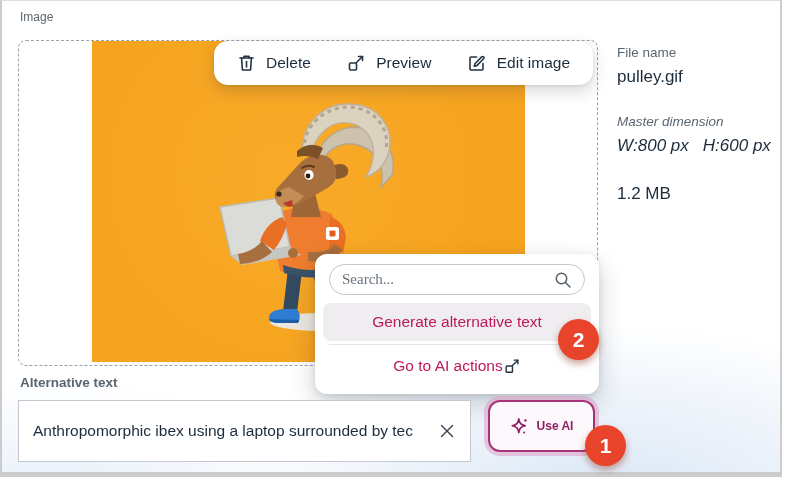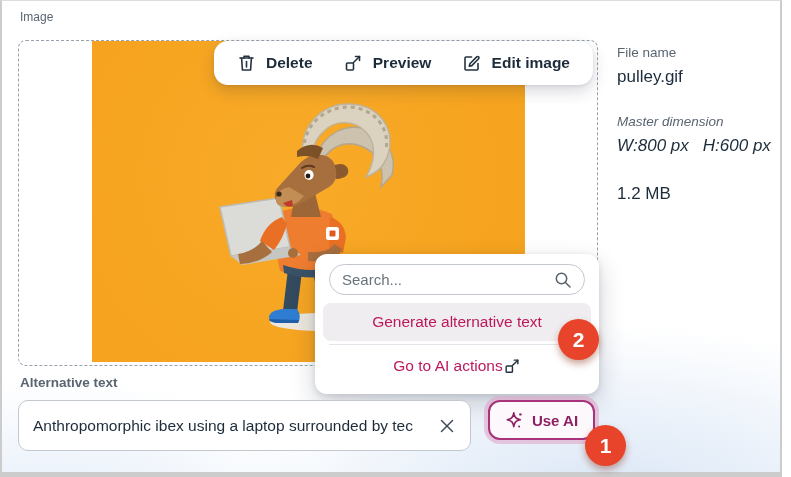--- a/index.html
+++ b/index.html
@@ -35,69 +35,69 @@
   .image-preview svg { position:absolute; left:0; top:0; }
 
   .toolbar {
     position:absolute; left:212px; top:40px; width:379px; height:44px;
     background:#ffffff; border-radius:14px;
     box-shadow:0 6px 16px rgba(25,35,55,.18), 0 1px 3px rgba(25,35,55,.10);
     display:flex; align-items:center; justify-content:space-between; padding:0 23px;
   }
   .tb-btn {
     display:flex; align-items:center; gap:10px; background:none; border:none;
-    font-family:inherit; font-size:15.5px; font-weight:700; color:#1d2c3b; cursor:pointer; padding:0;
+    font-family:inherit; font-size:15.5px; font-weight:400; color:#1d2c3b; cursor:pointer; padding:0;
   }
   .tb-btn svg { display:block; }
 
   .details { position:absolute; left:615px; width:165px; }
   .details .d-label { font-size:13.5px; color:#5a6572; margin-bottom:7px; }
   .details .d-value { font-size:17px; color:#1d2c3b; }
   #d-file   { top:44px; }
   #d-master { top:113px;font-style:italic; }
   #d-size   { top:183px; }
   .dim-gap { display:inline-block; width:14px; }
 
   .dropdown {
     position:absolute; left:313px; top:253px; width:284px; height:140px;
     background:#ffffff; border-radius:12px; padding:10px 8px 0 8px;
     box-shadow:0 10px 26px rgba(20,30,50,.20), 0 2px 6px rgba(20,30,50,.12);
   }
   .search-box {
     margin:0 6px; height:31px; border:1px solid #c3c8ce; border-radius:16px;
-    display:flex; align-items:center; padding:0 12px; background:#fff;
+    display:flex; align-items:center; padding:0 12px; background:#fff;font-family:Liberation Serif, serif;
   }
   .search-box input {
     flex:1; border:none; outline:none; font-family:inherit; font-size:15px; color:#1d2c3b; background:transparent;
   }
   .search-box input::placeholder { color:#68737d; opacity:1; }
   .menu-item {
     height:38px; display:flex; align-items:center; justify-content:center;
     padding:0 12px; font-size:15.5px; color:#be185d; border-radius:8px; cursor:pointer;
   }
   .menu-item.highlight { background:#efedf0; margin-top:8px; }
   .menu-divider { height:1px; background:#e2e5e9; margin:3px 6px 2px 6px; }
 
   .alt-input-wrap {
-    position:absolute; left:16px; top:399px; width:453px; height:51px;
-    border:1px solid #c3c8ce; border-radius:10px; background:#ffffff;
+    position:absolute; left:16px; top:399px; width:453px; height:62px;
+    border:1px solid #c3c8ce; border-radius:0; background:#ffffff;
     display:flex; align-items:center; padding:0 12px 0 14px;
   }
   .alt-input-wrap input {
     flex:1; border:none; outline:none; font-family:inherit; font-size:15.5px; color:#1d2c3b;
     background:transparent; min-width:0;
   }
   .clear-btn { background:none; border:none; padding:2px; cursor:pointer; display:flex; }
 
   .use-ai {
-    position:absolute; left:486px; top:399px; width:107px; height:40px;
+    position:absolute; left:486px; top:399px; width:107px; height:52px;
     background:#fdf8fb; border:2px solid var(--accent-magenta,#a8337a); border-radius:12px;
     box-shadow:0 0 0 4px rgba(222,160,198,.55);
     display:flex; align-items:center; justify-content:center; gap:8px;
-    font-family:inherit; font-size:15px; font-weight:700; color:var(--magenta-text,#8d1f63); cursor:pointer;
+    font-family:inherit; font-size:12px; font-weight:700; color:var(--magenta-text,#8d1f63); cursor:pointer;
   }
 
   .badge {
     position:absolute; width:41px; height:41px; border-radius:50%;
     background:var(--accent-red,#e8432b); color:#ffffff;
     font-size:21px; font-weight:700; display:flex; align-items:center; justify-content:center;
     box-shadow:0 4px 7px rgba(130,35,10,.40); z-index:30;
   }
   #badge-2 { left:556px; top:318px; }
   #badge-1 { left:583px; top:424px; }

